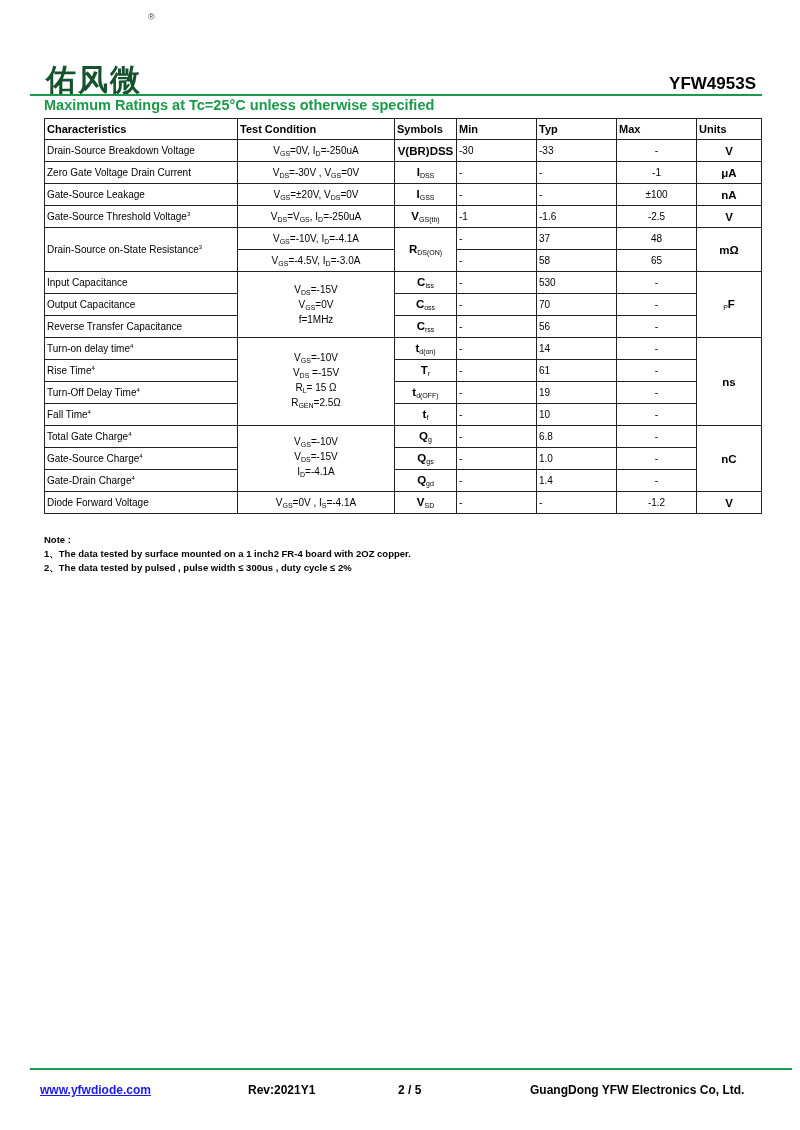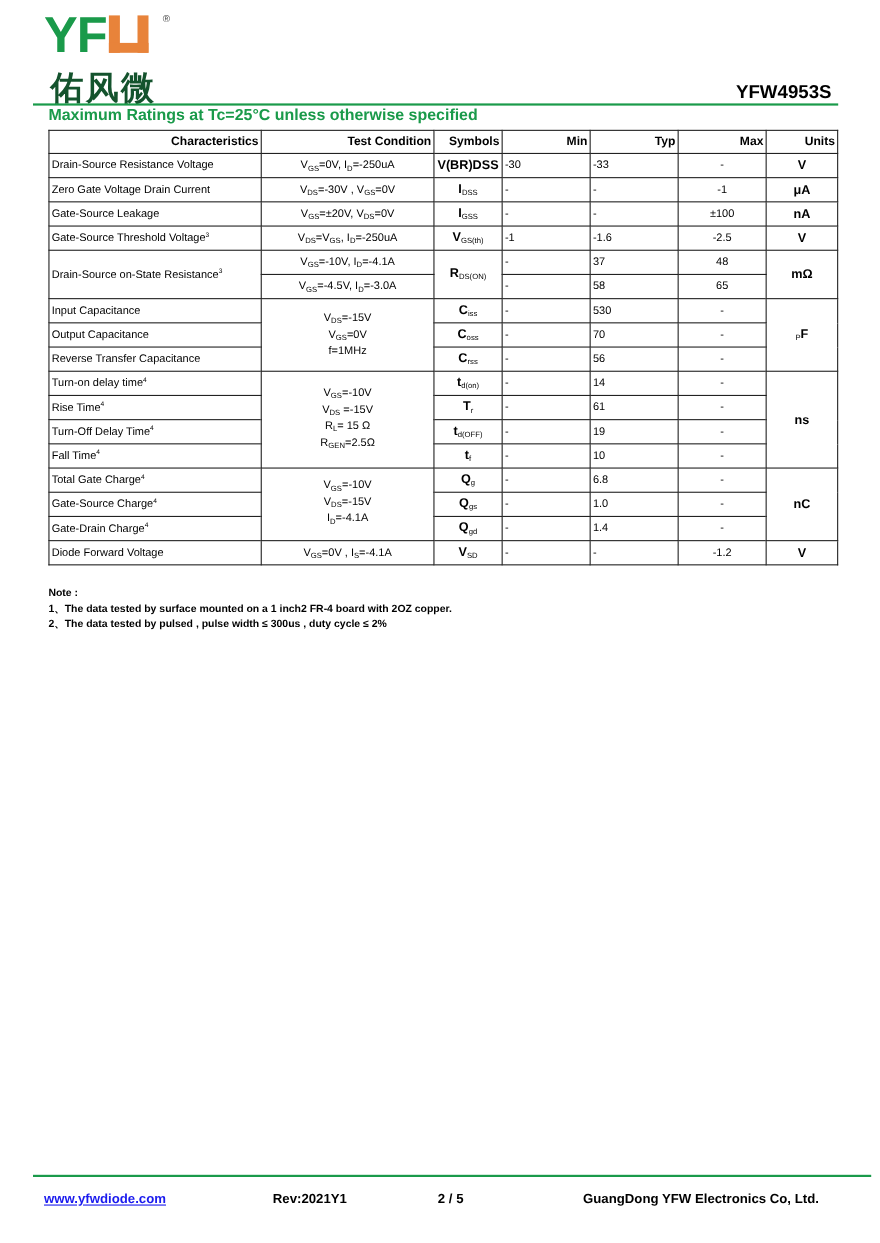--- a/index.html
+++ b/index.html
@@ -18,21 +18,21 @@
   .logo-reg { position: absolute; left: 108px; top: 4px; font-size: 9px; color: #444; }
   .logo-cn { position: absolute; left: 6px; top: 52px; font-size: 30px; font-weight: bold; color: #14532d;
              font-family: "DejaVu Sans", sans-serif; letter-spacing: 2px; }
   .part-number { position: absolute; right: 44px; top: 74px; font-size: 17px; font-weight: bold; }
   .top-rule { position: absolute; left: 30px; top: 94px; width: 732px; height: 2px; background: #1a9a4a; }
   .section-title { position: absolute; left: 44px; top: 97px; font-size: 14.5px; font-weight: bold;
                    color: #1a9a4a; white-space: nowrap; }
   table.spec { position: absolute; left: 44px; top: 118px; width: 718px; border-collapse: collapse;
                font-size: 10px; }
   table.spec td, table.spec th { border: 1.5px solid #222; padding: 0 2px; height: 21px; }
-  table.spec th { font-weight: bold; font-size: 11px; text-align: right; height: 20px; }
+  table.spec th { font-weight: bold; font-size: 11px; text-align: left; height: 20px; }
   .c-char { width: 188px; text-align: left; }
   .c-cond { width: 152px; text-align: center; }
   .c-sym  { width: 57px; text-align: center; font-weight: bold; font-size: 11.5px; }
   .c-min  { width: 75px; text-align: left; }
   .c-typ  { width: 75px; text-align: left; }
   .c-max  { width: 75px; text-align: center; }
   .c-unit { text-align: center; font-weight: bold; font-size: 11.5px; }
   sub { font-size: 7px; font-weight: normal; vertical-align: -2px; }
   td sup { font-size: 6px; }
   .cond-block div { line-height: 12px; }
@@ -42,23 +42,20 @@
   .footer { position: absolute; top: 1083px; font-size: 12px; font-weight: bold; }
   .footer-link { left: 40px; color: #1a1aee; text-decoration: underline; }
   .footer-rev { left: 248px; }
   .footer-page { left: 398px; }
   .footer-company { left: 530px; }
 </style>
 </head>
 <body>
 
 <div class="logo">
-  <div class="logo-letters">
-    <span class="g">YF</span><span class="logo-u"><span class="u-left"></span><span class="u-right"></span><span class="u-bottom"></span></span>
-  </div>
   <span class="logo-reg">®</span>
   <div class="logo-cn">佑风微</div>
 </div>
 
 <div class="part-number">YFW4953S</div>
 <div class="top-rule"></div>
 <div class="section-title">Maximum Ratings at Tc=25°C unless otherwise specified</div>
 
 <table class="spec">
   <thead>
@@ -67,21 +64,21 @@
         <th class="c-cond">Test Condition</th>
         <th class="c-sym">Symbols</th>
         <th class="c-min">Min</th>
         <th class="c-typ">Typ</th>
         <th class="c-max">Max</th>
         <th class="c-unit">Units</th>
       </tr>
   </thead>
   <tbody id="spec-body">
       <tr>
-        <td class="c-char">Drain-Source Resistance Voltage</td>
+        <td class="c-char">Drain-Source Breakdown Voltage</td>
         <td class="c-cond">V<sub>GS</sub>=0V, I<sub>D</sub>=-250uA</td>
         <td class="c-sym">V(BR)DSS</td>
         <td class="c-min">-30</td>
         <td class="c-typ">-33</td>
         <td class="c-max">-</td>
         <td class="c-unit">V</td>
       </tr>
       <tr>
         <td class="c-char">Zero Gate Voltage Drain Current</td>
         <td class="c-cond">V<sub>DS</sub>=-30V , V<sub>GS</sub>=0V</td>

